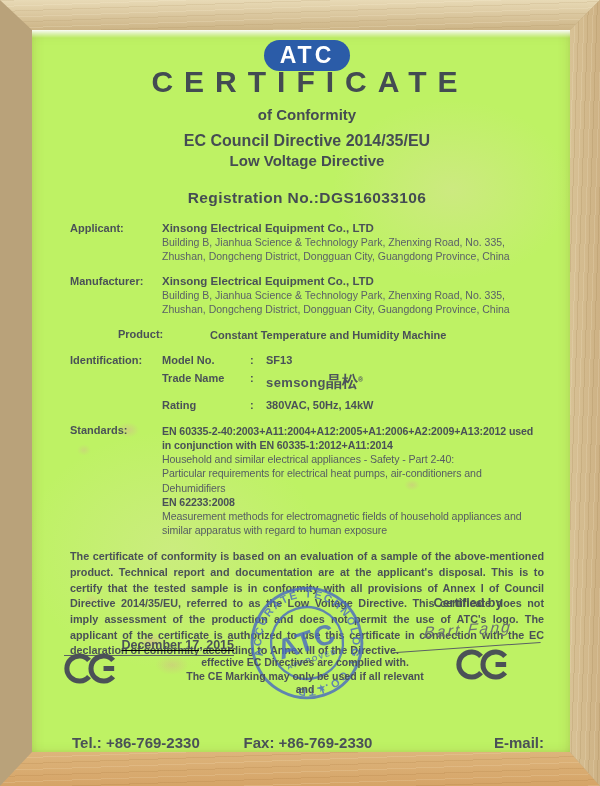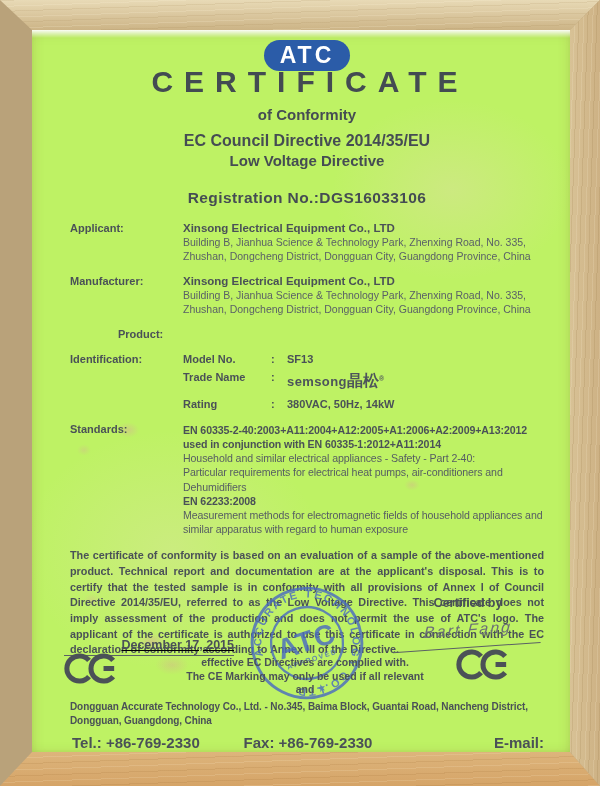--- a/index.html
+++ b/index.html
@@ -56,21 +56,21 @@
     font-size:23px;font-weight:bold;letter-spacing:3px;line-height:26px;}
   .cert-title{position:relative;z-index:2;font-size:30px;font-weight:bold;
     letter-spacing:11px;color:#434b52;line-height:1;margin-left:6px;}
   .h-sub{font-weight:bold;color:#454c53;}
   .h1{margin-top:9px;font-size:15px;}
   .h2{margin-top:9px;font-size:16px;}
   .h3{margin-top:2px;font-size:15px;}
   .h4{margin-top:20px;font-size:15.5px;letter-spacing:.4px;}
   
   .info{margin-top:15px;}
-  .row{display:grid;grid-template-columns:92px 1fr;margin-bottom:11px;gap:21px;}
+  .row{display:grid;grid-template-columns:92px 1fr;margin-bottom:11px;}
   .lbl{font-weight:bold;font-size:11px;color:#4a5157;}
   .val-name{font-weight:bold;font-size:11.5px;color:#4a5157;}
   .val-addr{font-size:10.5px;line-height:1.33;color:#5a6167;margin-top:2px;}
   .val-bold{font-weight:bold;font-size:11px;color:#4a5157;}
   .id-row{display:grid;grid-template-columns:88px 16px 1fr;margin-bottom:6px;font-size:11px;}
   .id-name,.id-colon{font-weight:bold;color:#4a5157;}
   .id-val{font-weight:bold;color:#4a5157;}
   .trade{font-weight:bold;letter-spacing:.4px;font-size:13px;color:#4d545b;}
   .trade-cjk{font-size:16px;letter-spacing:0;}
   .trade sup{font-size:7px;}
@@ -142,20 +142,21 @@
         <div class="row">
           <div class="lbl">Manufacturer:</div>
           <div>
             <div class="val-name">Xinsong Electrical Equipment Co., LTD</div>
             <div class="val-addr">Building B, Jianhua Science &amp; Technology Park, Zhenxing Road, No. 335, Zhushan, Dongcheng District, Dongguan City, Guangdong Province, China</div>
           </div>
         </div>
 
         <div class="row" style="margin-bottom:13px;padding-left:48px;">
           <div class="lbl">Product:</div>
+          <div class="val-bold" style="padding-top:1px;">Constant Temperature and Humidity Machine</div>
         </div>
 
         <div class="row" style="margin-bottom:7px;">
           <div class="lbl">Identification:</div>
           <div>
             <div class="id-row">
               <span class="id-name">Model No.</span>
               <span class="id-colon">:</span>
               <span class="id-val">SF13</span>
             </div>
@@ -219,21 +220,20 @@
       <svg class="ce ce-right" width="54" height="33" viewBox="0 0 112 64">
         <path d="M51.9,15.3 A26,26 0 1 0 51.9,48.7" fill="none" stroke="currentColor" stroke-width="10.5"></path>
         <path d="M101.9,15.3 A26,26 0 1 0 101.9,48.7 M82,32 L104,32" fill="none" stroke="currentColor" stroke-width="10.5"></path>
       </svg>
 
       <div class="ce-note">
         <div>effective EC Directives are complied with.</div>
         <div>The CE Marking may only be used if all relevant and</div>
       </div>
 
-      <div class="company">Dongguan Accurate Technology Co., Ltd. - No.345, Baima Block, Guantai Road, Nancheng District, Dongguan, Guangdong, China</div>
 
       <div class="contacts">
         <span class="c1">Tel.: +86-769-2330 1666</span>
         <span class="c2">Fax: +86-769-2330 1600</span>
         <span class="c3">E-mail: based@atc-lab.com</span>
       </div>
     </div>
   </div>
 </div>
 

